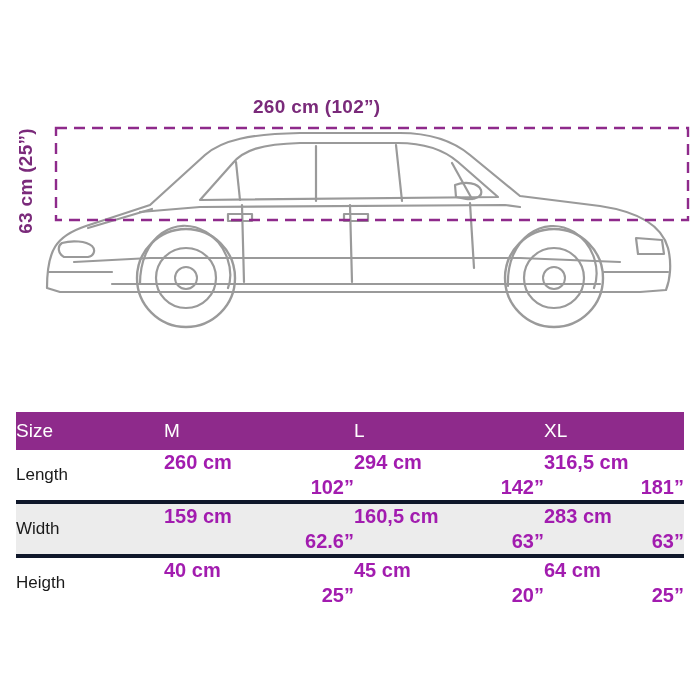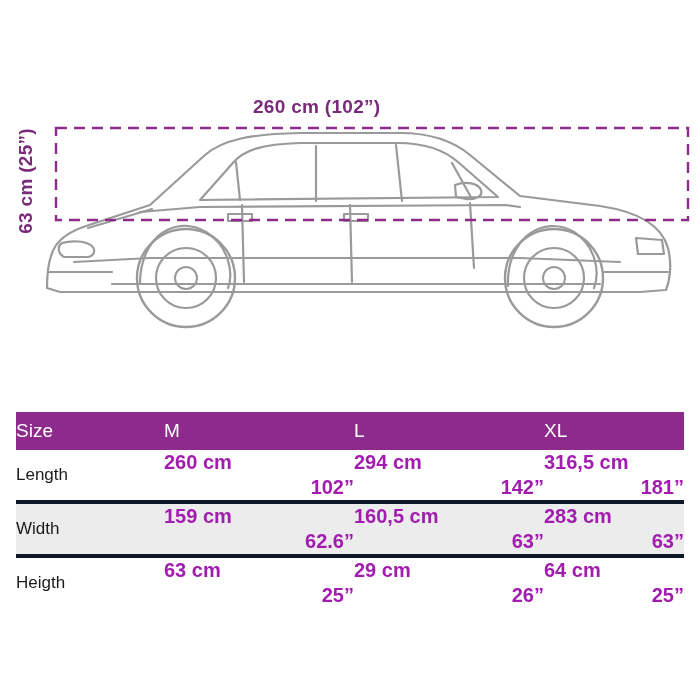--- a/index.html
+++ b/index.html
@@ -240,26 +240,26 @@
         <span class="inch">63”</span>
       </td>
       <td class="data-cell pad-xl">
         <span class="cm">283 cm</span>
         <span class="inch">63”</span>
       </td>
     </tr>
     <tr class="row-white row-sep">
       <td class="row-label">Heigth</td>
       <td class="data-cell pad-m">
-        <span class="cm">63 cm</span>
+        <span class="cm">40 cm</span>
         <span class="inch">25”</span>
       </td>
       <td class="data-cell pad-l">
-        <span class="cm">29 cm</span>
-        <span class="inch">26”</span>
+        <span class="cm">45 cm</span>
+        <span class="inch">20”</span>
       </td>
       <td class="data-cell pad-xl">
         <span class="cm">64 cm</span>
         <span class="inch">25”</span>
       </td>
     </tr>
   </tbody>
 </table>
 
 </body></html>

